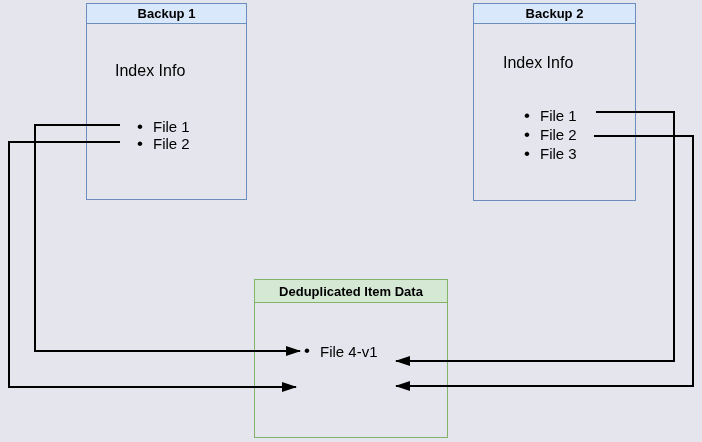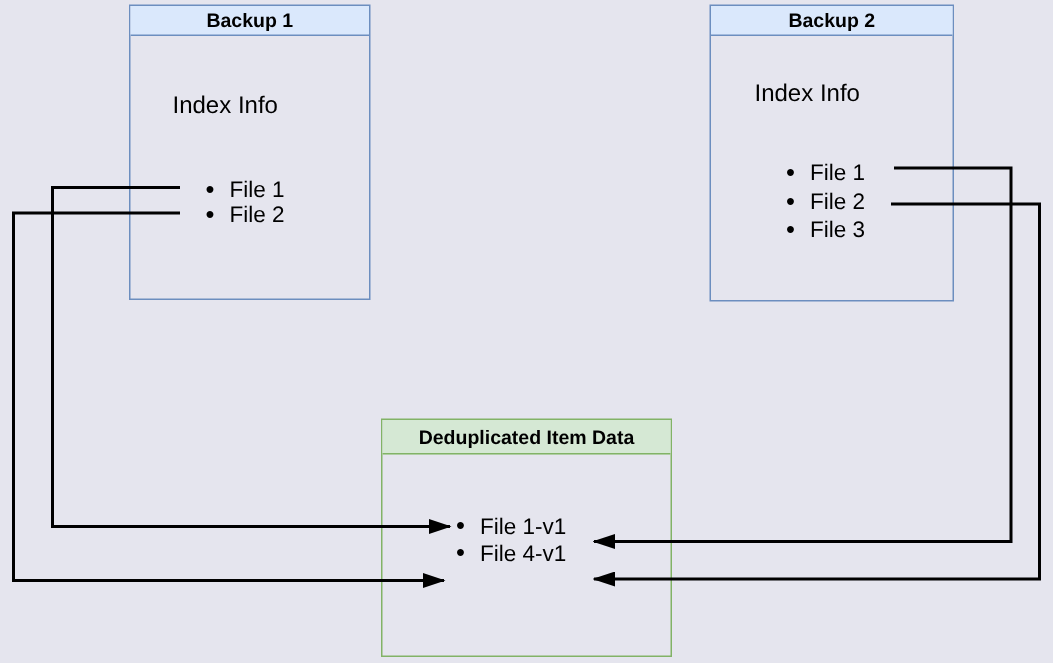--- a/index.html
+++ b/index.html
@@ -101,21 +101,20 @@
     <ul class="file-list" id="backup2-list" style="left:50px; top:102px;">
       <li>File 1</li>
       <li>File 2</li>
       <li>File 3</li>
     </ul>
   </div>
 
   <div class="node green" style="left:254px; top:279px; width:194px; height:159px;text-align:right;">
     <div class="node-header" style="height:23px;">Deduplicated Item Data</div>
     <ul class="file-list" id="dedup-list" style="left:49px; top:63px;">
-      <li>File 1-v1</li>
       <li>File 4-v1</li>
     </ul>
   </div>
 
   <svg class="connectors" viewBox="0 0 702 442">
     <defs>
       <marker id="arrowhead" markerUnits="userSpaceOnUse" markerWidth="15" markerHeight="10" refX="14" refY="5" orient="auto">
         <polygon points="0,0 15,5 0,10"></polygon>
       </marker>
     </defs>

